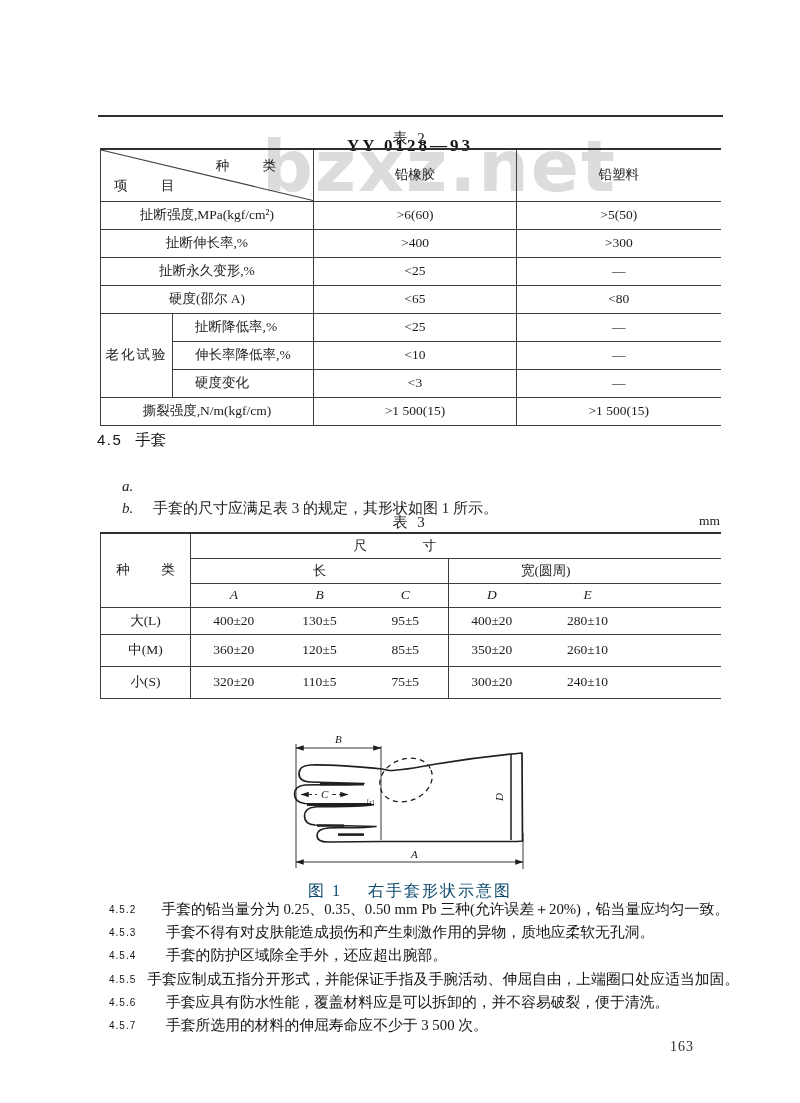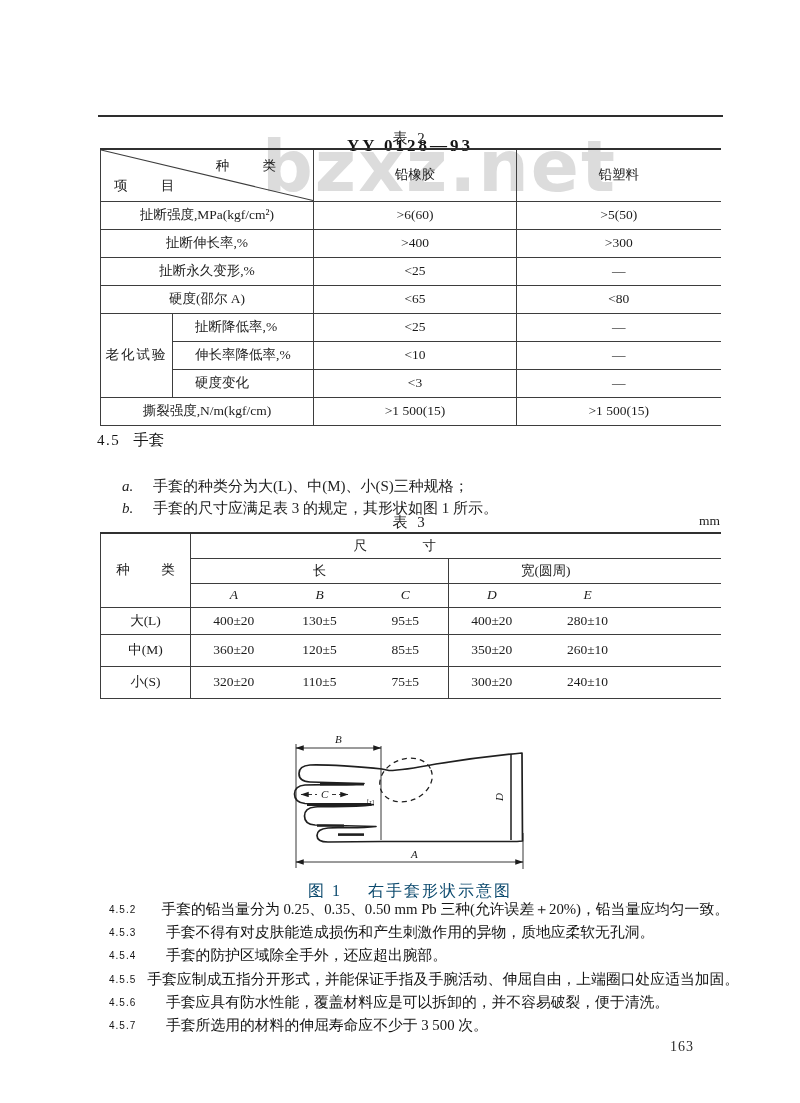--- a/index.html
+++ b/index.html
@@ -37,21 +37,21 @@
   .t2 tr.head { height:52px; }
   .diag-cell { position:relative; }
   .diag-cell svg { position:absolute; left:0; top:0; width:100%; height:100%; }
   .diag-top { position:absolute; right:22px; top:7px; font-size:13.5px; letter-spacing:15px; }
   .diag-bottom { position:absolute; left:13px; bottom:6px; font-size:13.5px; letter-spacing:15px; }
   .sub-label { text-align:left; padding-left:22px; }
   .aging-label { letter-spacing:2px; }
 
   .sec-line { position:absolute; left:97px; width:630px; font-size:15.5px; color:#141414;
     display:flex; white-space:nowrap; line-height:20px; }
-  .sec-num { letter-spacing:1.5px; margin-right:13px; font-family:Liberation Serif, serif; font-size:15px; }
+  .sec-num { letter-spacing:1.5px; margin-right:13px; font-family:Liberation Sans, sans-serif; font-size:15px; }
   .list-line { position:absolute; left:122px; width:600px; font-size:15px; display:flex; white-space:nowrap; line-height:20px; }
   .list-marker { width:18px; margin-right:13px; font-style:italic; }
 
   .t3 { left:100px; top:532px; width:620px; border-top:2px solid #303030; border-bottom:1.8px solid #303030; }
   .t3 .r-size { height:25px; }
   .t3 .r-lw { height:25px; }
   .t3 .r-abc { height:24px; }
   .t3 .r-data1 { height:27px; }
   .t3 .r-data { height:32px; }
   .t3 .kind-h { letter-spacing:14px; padding-left:14px; }
@@ -149,21 +149,20 @@
     </tr>
   </tbody>
     </table>
 
   <div class="sec-line" style="top:430px">
     <span class="sec-num">4.5</span>
     <span>手套</span>
   </div>
   <div class="list-line" style="top:476px">
     <span class="list-marker">a.</span>
-    <span>手套的种类分为大(L)、中(M)、小(S)三种规格；</span>
   </div>
   <div class="list-line" style="top:498px">
     <span class="list-marker">b.</span>
     <span>手套的尺寸应满足表 3 的规定，其形状如图 1 所示。</span>
   </div>
 
   <div class="tbl-caption t3-cap-row">
     <span>表 3</span>
     <span class="t3-unit">mm</span>
   </div>

